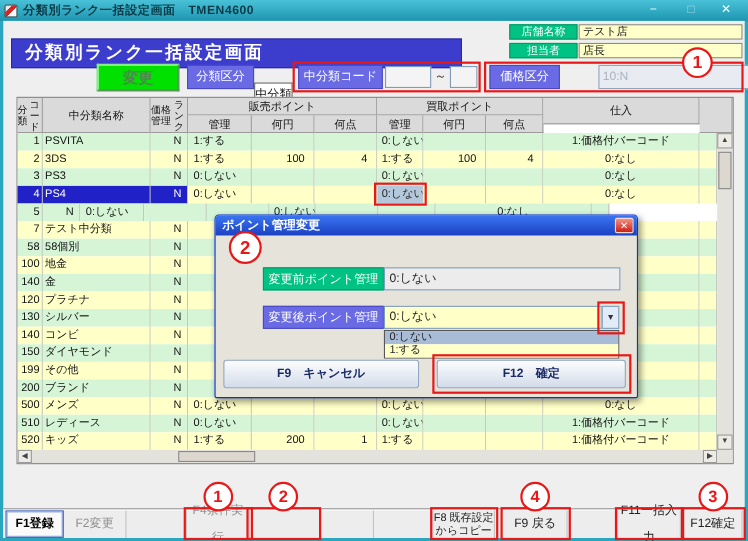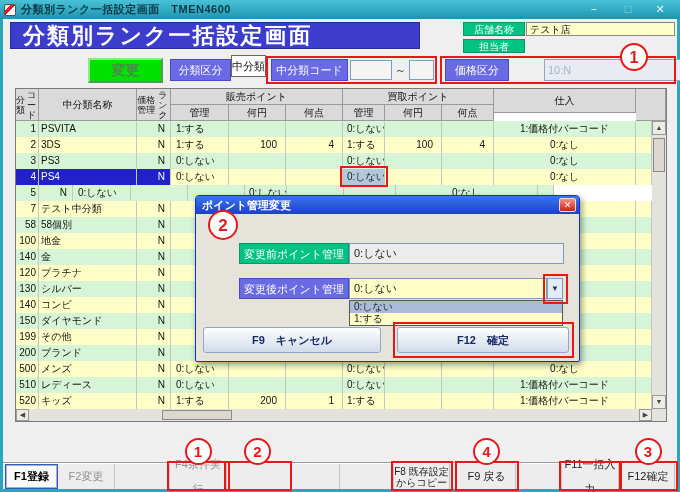--- a/index.html
+++ b/index.html
@@ -10,30 +10,30 @@
     background:linear-gradient(#49C2D8,#1E95B0);display:flex;align-items:center;}
   .app-icon{width:12px;height:12px;margin-left:4px;border-radius:2px;
     background:linear-gradient(135deg,#e8e8e8 30%,#d22 30%,#d22 55%,#fff 55%);border:1px solid #555;}
   .win-title{font-size:11px;font-weight:bold;color:#0B3A46;margin-left:5px;letter-spacing:.5px;}
   .win-btn{position:absolute;top:1px;width:24px;height:16px;text-align:center;
     color:#EAF9FD;font-size:11px;line-height:16px;cursor:default;}
   
   #client{position:absolute;left:3px;top:19px;width:674px;height:470px;background:#EFEFEF;}
   .abs{position:absolute;}
   
-  #page-title{left:7px;top:3px;width:410px;height:27px;background:#3C3CCD;border:1px solid #2a2a9a;
-    color:#fff;font-weight:bold;font-size:22px;line-height:25px;padding-left:12px;letter-spacing:2px;}
+  #page-title{left:7px;top:16px;width:410px;height:27px;background:#3C3CCD;border:1px solid #2a2a9a;
+    color:#fff;font-weight:bold;font-size:16px;line-height:25px;padding-left:12px;letter-spacing:2px;}
   .glabel{background:#00C282;color:#fff;font-size:10px;text-align:center;line-height:14px;border:1px solid #049a68;}
   .blabel{background:#6A6AE4;color:#fff;font-size:11px;text-align:center;border:1px solid #4a4ac0;}
   .yfield{background:#FFFFCA;border:1px solid #8a8a8a;font-size:10px;line-height:13px;padding-left:3px;color:#111;}
   
   #btn-change{left:85px;top:39px;width:75px;height:25px;background:#00E100;border:2px outset #86EC86;
     color:#4A8A4A;font-weight:bold;font-size:14px;text-align:center;line-height:20px;cursor:pointer;}
   .fl22{height:22px;line-height:20px;}
-  #cat-value{left:228px;top:36px;width:35px;height:22px;background:#fff;border:1px solid #666;
+  #cat-value{left:228px;top:56px;width:35px;height:22px;background:#fff;border:1px solid #666;
     font-size:11px;text-align:center;line-height:20px;color:#111;}
   .redbox{border:2px solid #E81818;z-index:7;}
   .inputbox{background:#F4F4F4;border:1px solid #7F9DB9;height:20px;font-size:11px;color:#111;padding:0 2px;}
   #tilde{left:390px;top:41px;width:15px;text-align:center;font-size:11px;line-height:20px;color:#222;}
   #price-combo{left:506px;top:40px;width:194px;height:22px;background:#E8ECF2;border:1px solid #93A6B8;
     color:#A8B4C0;font-size:11px;line-height:20px;padding-left:3px;margin-left:35px;}
   #price-arrow{position:absolute;right:1px;top:1px;width:17px;height:18px;background:#DCE8F6;
     border:1px solid #93AECE;color:#6C87A8;font-size:8px;text-align:center;line-height:18px;}
   .circ{position:absolute;border:2px solid #E81818;border-radius:50%;background:#fff;
     color:#E81818;font-weight:bold;text-align:center;z-index:8;}
@@ -113,20 +113,21 @@
     <span class="win-btn" style="right:40px;opacity:.55;">□</span>
     <span class="win-btn" style="right:8px;">✕</span>
   </div>
 
   <div id="client">
 
     <div id="page-title" class="abs">分類別ランク一括設定画面</div>
     <div class="abs glabel" style="left:460px;top:3px;width:62px;height:14px;">店舗名称</div>
     <div class="abs yfield" style="left:523px;top:3px;width:149px;height:14px;">テスト店</div>
     <div class="abs glabel" style="left:460px;top:20px;width:62px;height:14px;">担当者</div>
+    <div class="abs yfield" style="left:523px;top:20px;width:149px;height:14px;">店長</div>
 
     <div class="abs blabel fl22" style="left:167px;top:40px;width:61px;">分類区分</div>
     <div id="btn-change" class="abs">変更</div>
     <div id="cat-value" class="abs">中分類</div>
 
     <div class="abs redbox" style="left:263px;top:37px;width:171px;height:28px;"></div>
     <div class="abs blabel fl22" style="left:268px;top:40px;width:77px;">中分類コード</div>
     <input class="abs inputbox" style="left: 347px; top: 41px; width: 42px;" value="">
     <div id="tilde" class="abs">～</div>
     <input class="abs inputbox" style="left: 406px; top: 41px; width: 25px;" value="">

